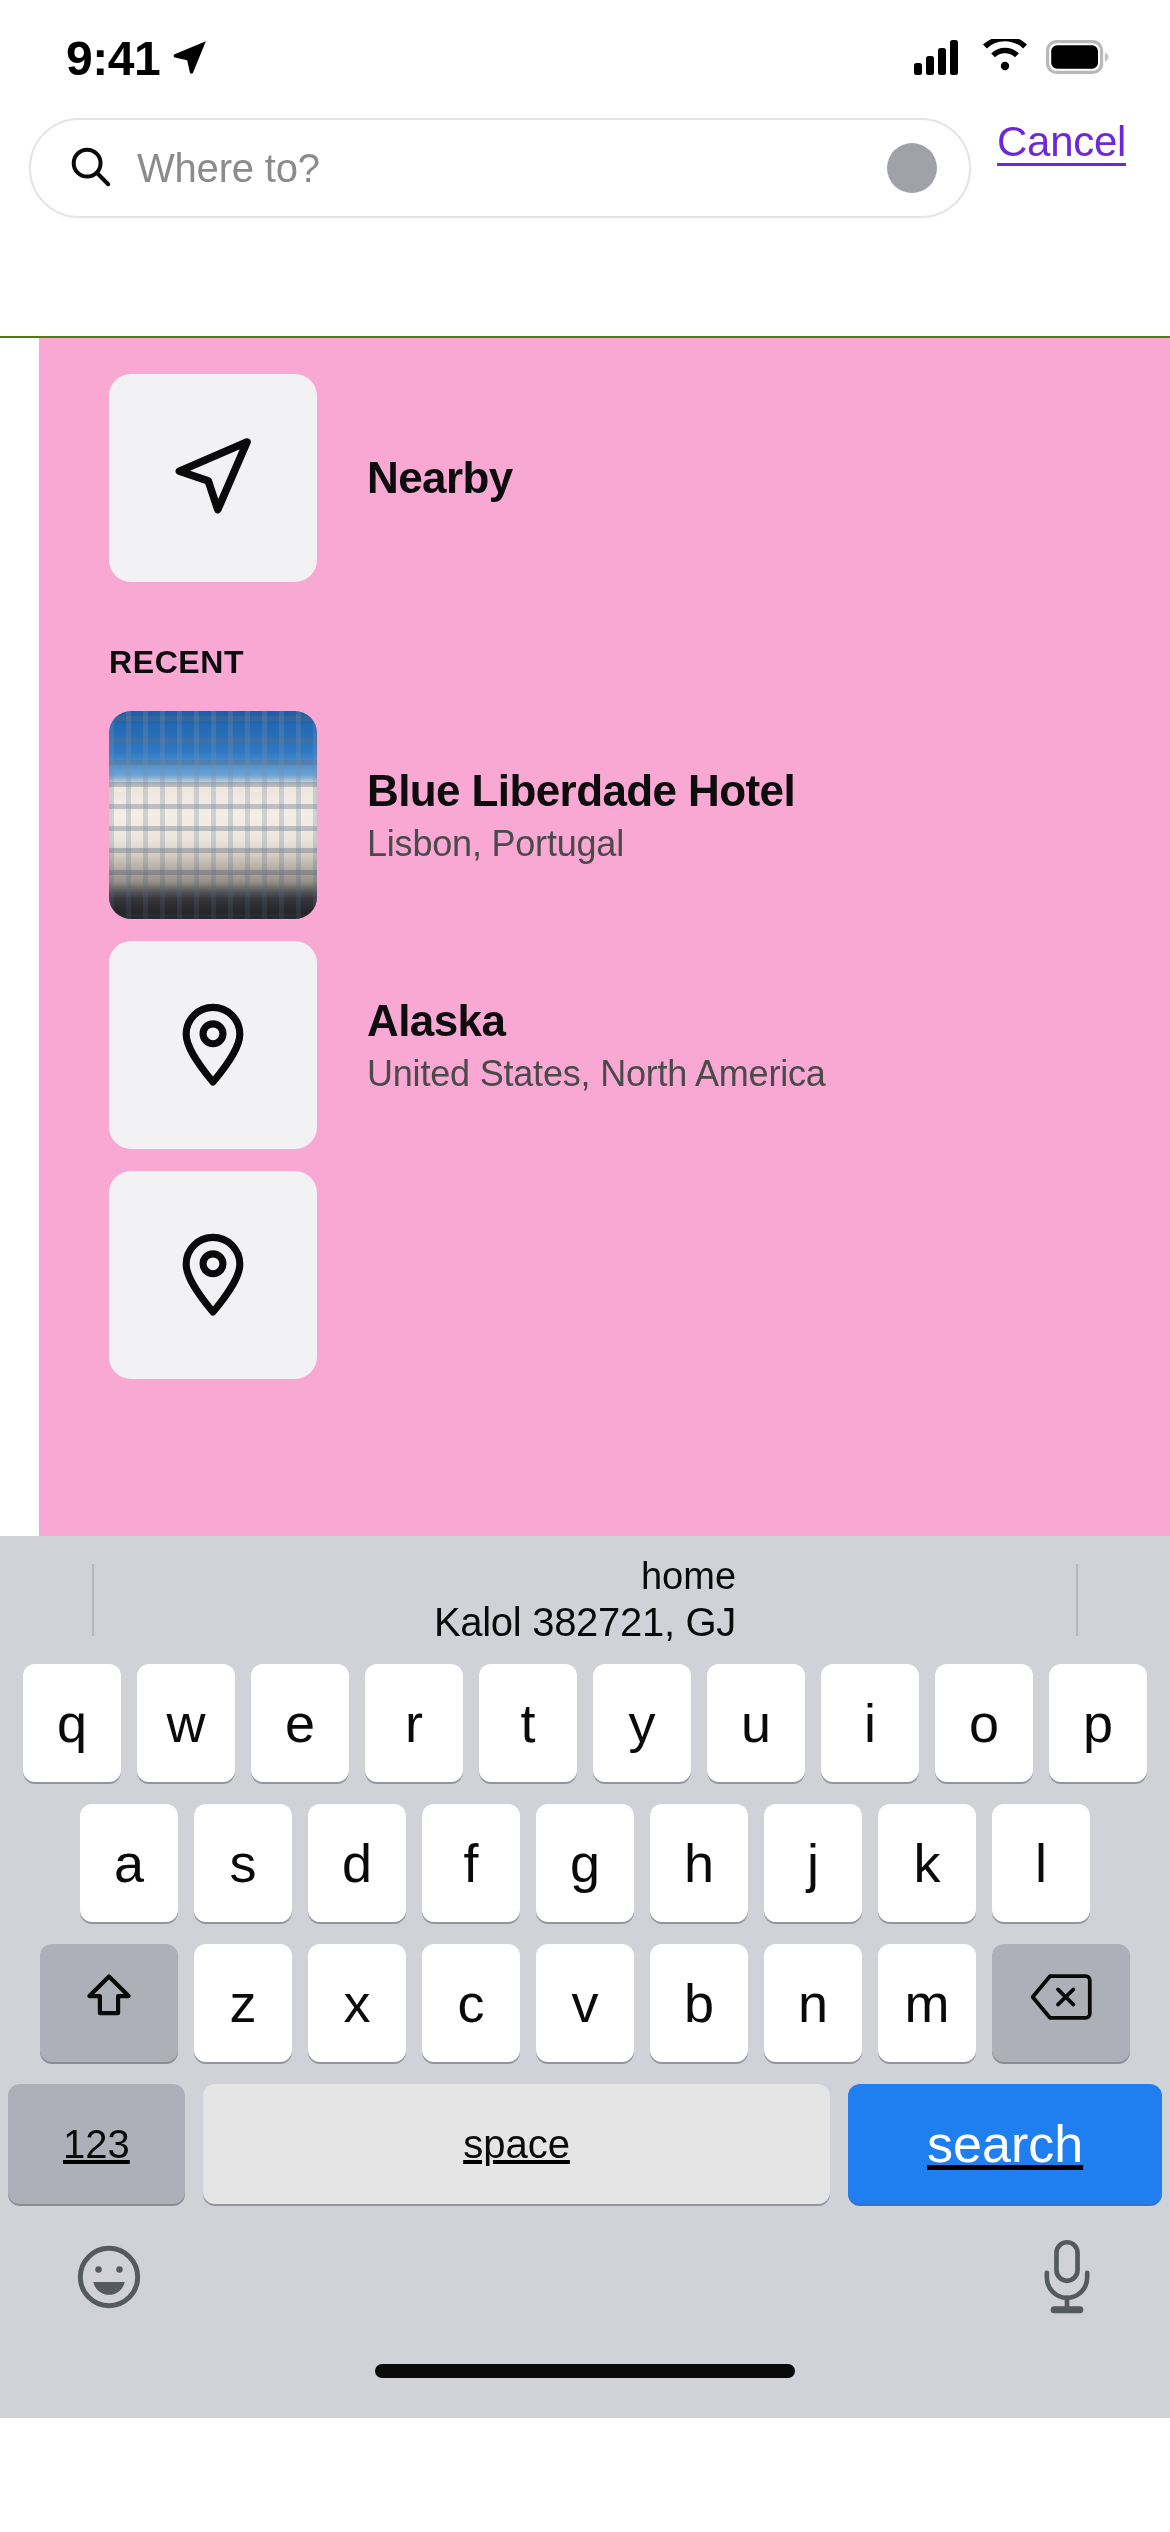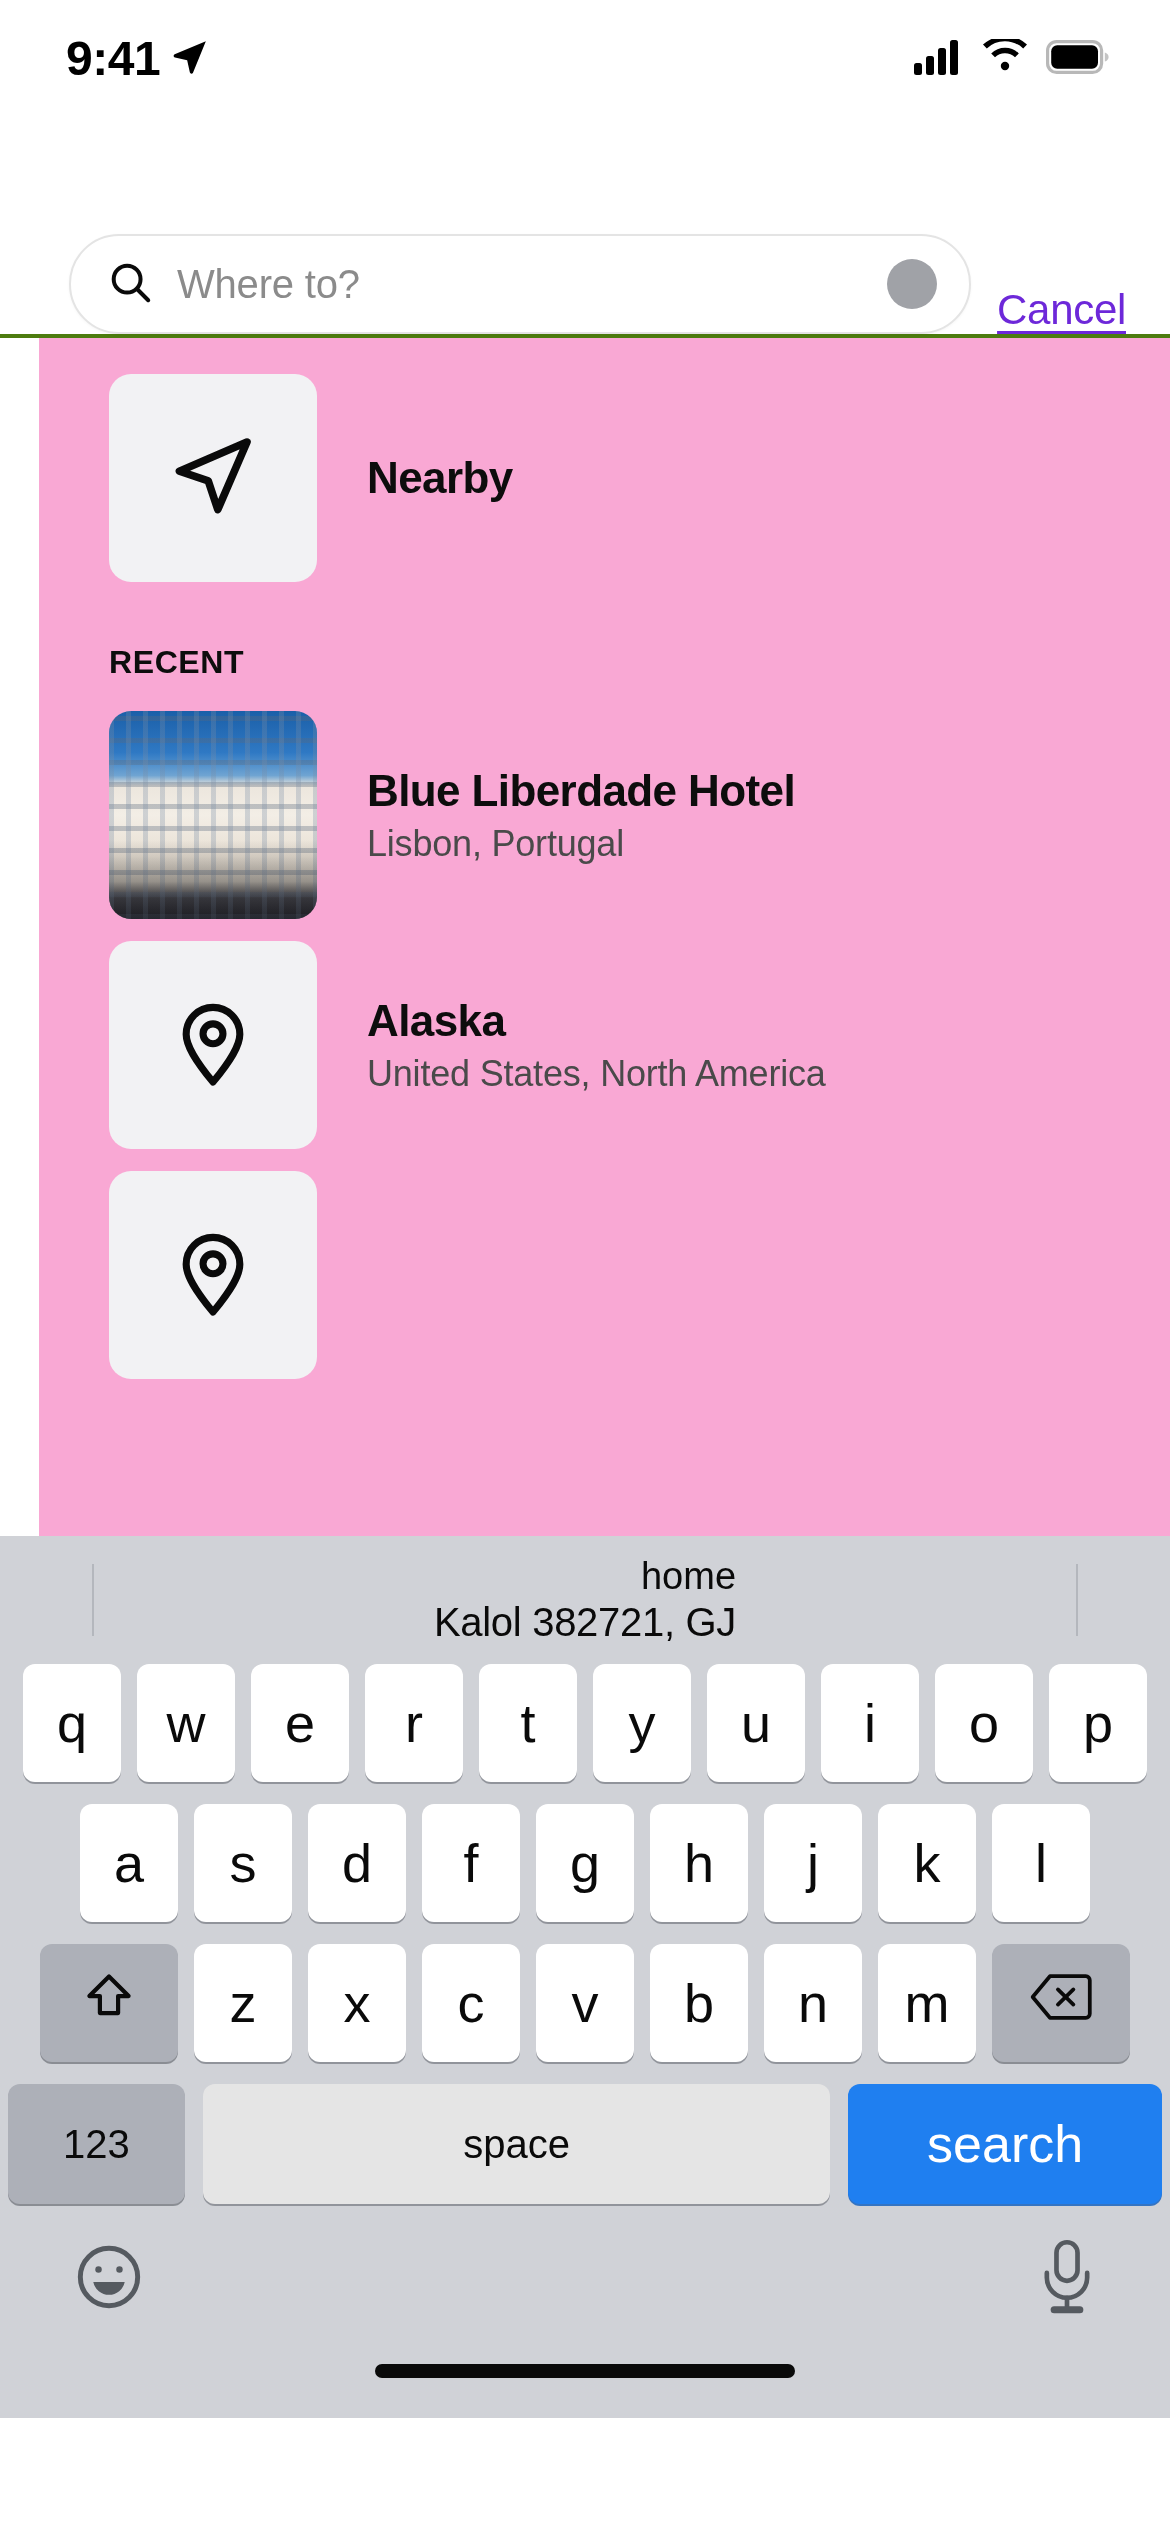--- a/index.html
+++ b/index.html
@@ -18,24 +18,24 @@
     display:flex; align-items:center; justify-content:space-between;
     padding:0 58px 0 66px;
   }
   .sb-left { display:flex; align-items:center; gap:10px; }
   .sb-time { font-size:48px; font-weight:700; color:#000; letter-spacing:-0.5px; line-height:1; }
   .sb-right { display:flex; align-items:center; gap:17px; }
 
   
   .searchrow {
     flex:0 0 220px;
-    display:flex; align-items:flex-end;
-    padding:0 40px 0 69px;
+    display:flex; align-items:flex-start;
+    padding:0 40px 0 29px;
     gap:26px;
-    border-bottom:4px solid #4d7c0f;
+    border-bottom:2px solid #4d7c0f;
   }
   .searchfield {
     flex:1 1 auto;
     height:100px;
     border:2px solid #e4e4e4;
     border-radius:50px;
     background:#fff;
     display:flex; align-items:center;
     padding:0 32px 0 36px;
     box-shadow:0 1px 3px rgba(0,0,0,0.04);
@@ -117,21 +117,21 @@
   .predict-inner { text-align:right; line-height:1.18; }
   .predict-l1 { font-size:38px; color:#0a0a0a; font-weight:400; }
   .predict-l2 { font-size:40px; color:#0a0a0a; font-weight:400; letter-spacing:-0.3px; }
   .predict-div { position:absolute; top:28px; width:2px; height:72px; background:#b4b7bd; }
   .predict-div.left { left:92px; }
   .predict-div.right { right:92px; }
 
   .krow { display:flex; justify-content:center; align-items:center; gap:16px; margin-bottom:22px; }
   .krow.r2 { padding:0 54px; }
   .krow.r3 { gap:16px; padding:0 8px; }
-  .krow.r4 { gap:18px; padding:0 8px; margin-bottom:0; }
+  .krow.r4 { gap:18px; padding:0 8px; margin-bottom:0;text-decoration:underline; }
   .key {
     width:98px; height:118px;
     background:#ffffff;
     border-radius:12px;
     display:flex; align-items:center; justify-content:center;
     font-size:54px; color:#0a0a0a; font-weight:400;
     box-shadow:0 2px 0 rgba(134,137,144,0.85);
   }
   .krow.r2 .key { width:98px; }
   .key.wide-fn {

